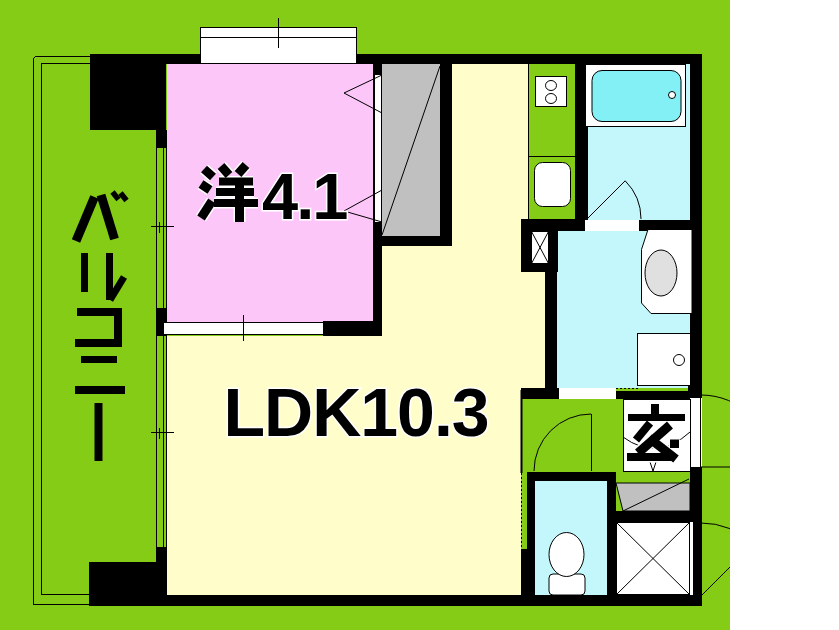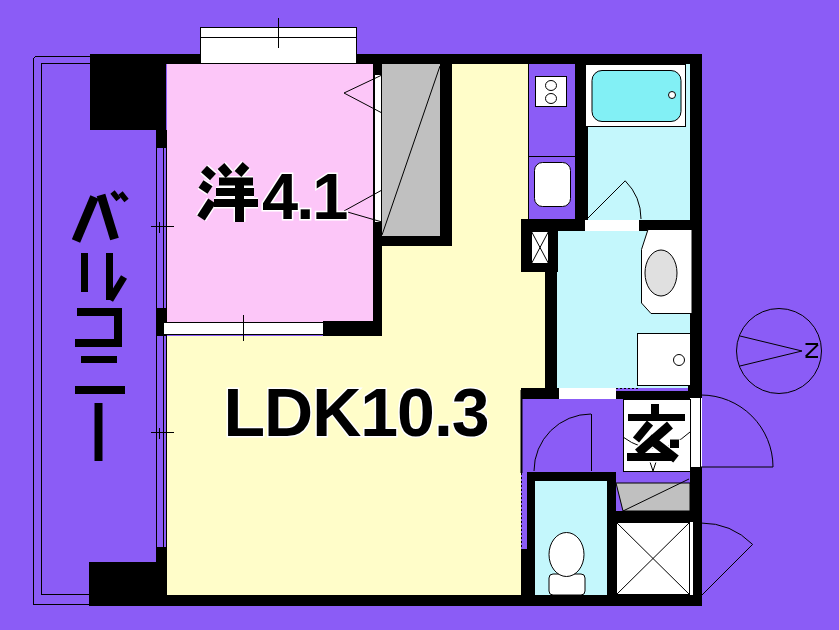--- a/index.html
+++ b/index.html
@@ -1,14 +1,14 @@
 <!DOCTYPE html>
 <html><head><meta charset="utf-8"><style>
 html,body{margin:0;padding:0;background:#fff;}
-#plan{position:relative;width:839px;height:630px;background:#8b5cf6;overflow:hidden;}
+#plan{position:relative;width:730px;height:630px;background:#84cc16;overflow:hidden;}
 svg{position:absolute;left:0;top:0;}
 </style></head><body>
 <div id="plan">
 <svg width="839" height="630" viewBox="0 0 839 630">
 <g shape-rendering="crispEdges">
 <rect x="167" y="336" width="354" height="259" fill="#fffdc9"></rect>
 <rect x="382" y="246" width="139" height="90" fill="#fffdc9"></rect>
 <rect x="452" y="64" width="69" height="182" fill="#fffdc9"></rect>
 <rect x="521" y="64" width="7" height="155" fill="#fffdc9"></rect>
 <rect x="521" y="272" width="24" height="117" fill="#fffdc9"></rect>

